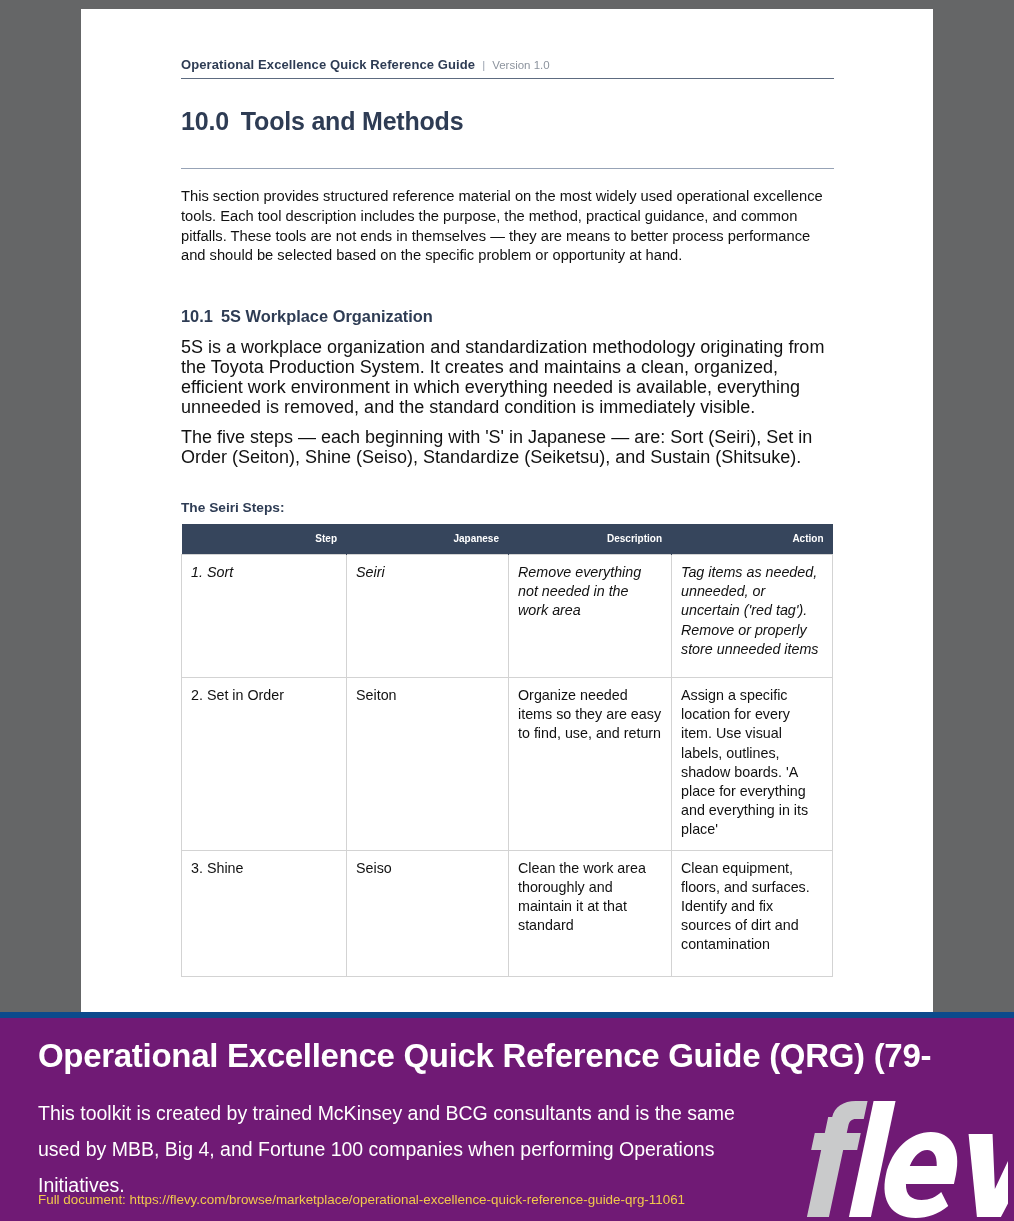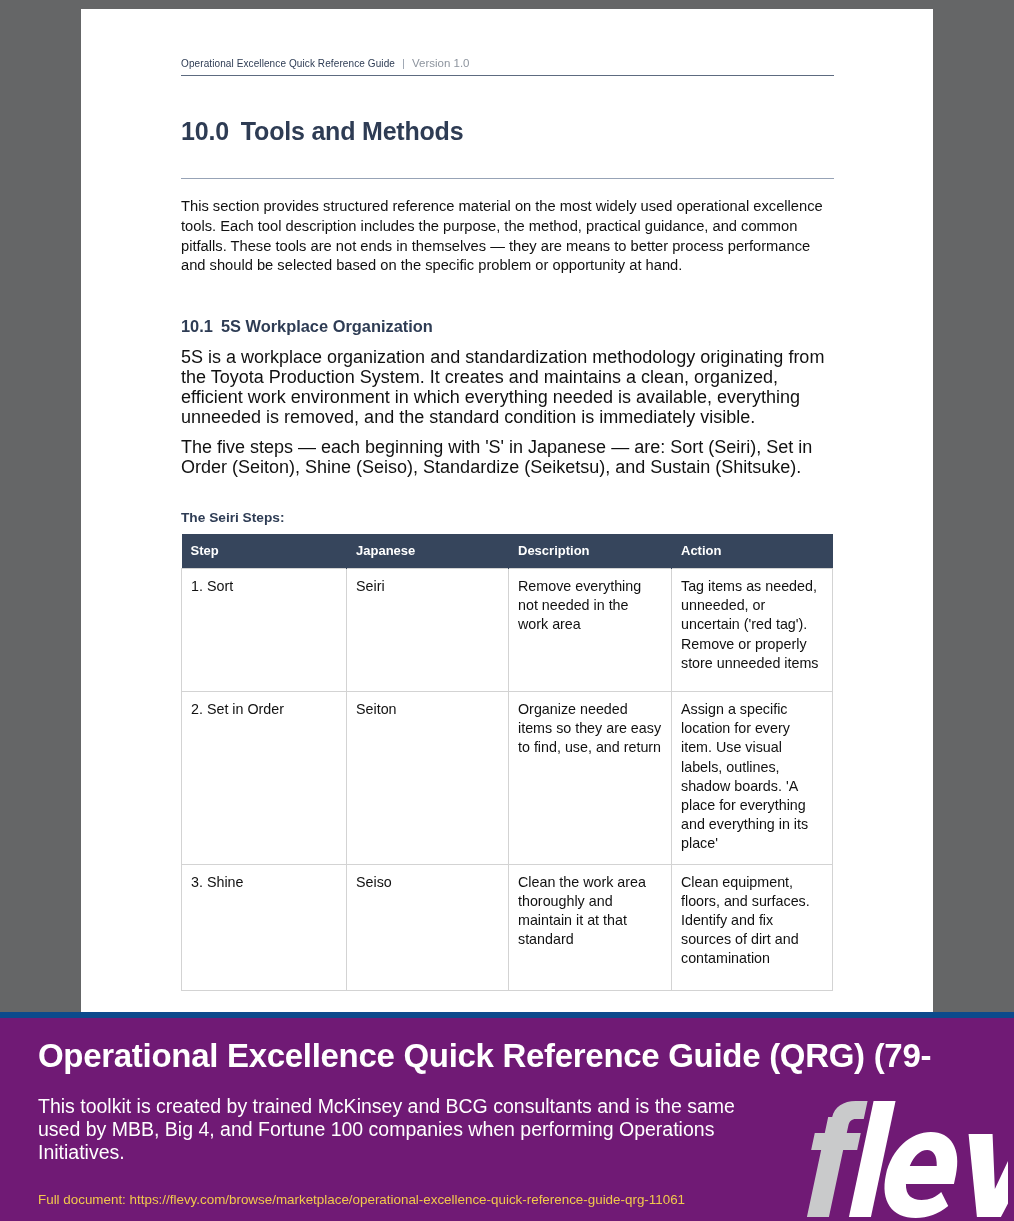--- a/index.html
+++ b/index.html
@@ -36,38 +36,38 @@
 
   
   .doc-header {
     display: flex;
     align-items: baseline;
     gap: 7px;
     padding-bottom: 6px;
     border-bottom: 1.4px solid #5d6b80;
   }
   .doc-header-title {
-    font-size: 10px;
-    font-weight: normal;
+    font-size: 13px;
+    font-weight: bold;
     color: #2e3c54;
     letter-spacing: .1px;
     text-align: right;
   }
   .doc-header-sep {
     font-size: 11.5px;
     color: #9aa3b0;
   }
   .doc-header-version {
     font-size: 11.5px;
     color: #8d949e;
   }
 
   
   .section-title {
-    margin-top: 41px;
+    margin-top: 28px;
     font-size: 25px;
     font-weight: bold;
     color: #2e3c54;
     letter-spacing: -0.2px;
   }
   .section-title .num { margin-right: 12px; }
 
   .rule-under-title {
     margin-top: 32px;
     height: 0;
@@ -109,41 +109,41 @@
     table-layout: fixed;
   }
   table.five-steps col.c1 { width: 165px; }
   table.five-steps col.c2 { width: 162px; }
   table.five-steps col.c3 { width: 163px; }
   table.five-steps col.c4 { width: 161px; }
 
   table.five-steps thead th {
     background: #36455c;
     color: #ffffff;
-    font-size: 13px;
-    font-weight: bold;
-    text-align: left;
+    font-size: 10px;
+    font-weight: bold;
+    text-align: right;
     padding: 9px 9px 10px 9px;
     border-right: 1px solid #36455c;
     vertical-align: middle;
   }
   table.five-steps thead th:last-child { border-right: none; }
 
   table.five-steps tbody td {
     font-size: 14.3px;
     line-height: 19.2px;
     color: #111111;
     padding: 8px 9px 10px 9px;
     vertical-align: top;
     border: 1px solid #d3d3d3;
     border-top: none;
   }
   table.five-steps tbody tr:first-child td { border-top: 1px solid #d3d3d3; }
 
-  .row-h1 td { height: 123px; }
+  .row-h1 td { height: 123px; font-style: italic; }
   .row-h2 td { height: 163px; }
   .row-h3 td { height: 126px; margin-top: 20px; }
 
   
   .banner {
     position: absolute;
     left: 0;
     top: 1012px;
     width: 1014px;
     height: 209px;
@@ -168,21 +168,21 @@
     color: #ffffff;
     letter-spacing: -0.3px;
   }
 
   .banner-desc {
     position: absolute;
     left: 38px;
     top: 83px;
     width: 700px;
     font-size: 19.5px;
-    line-height: 23px;
+    line-height: 36px;
     color: #ffffff;
   }
 
   .banner-url {
     position: absolute;
     left: 38px;
     top: 180px;
     font-size: 13.4px;
     color: #f2c94c;
     white-space: nowrap;

